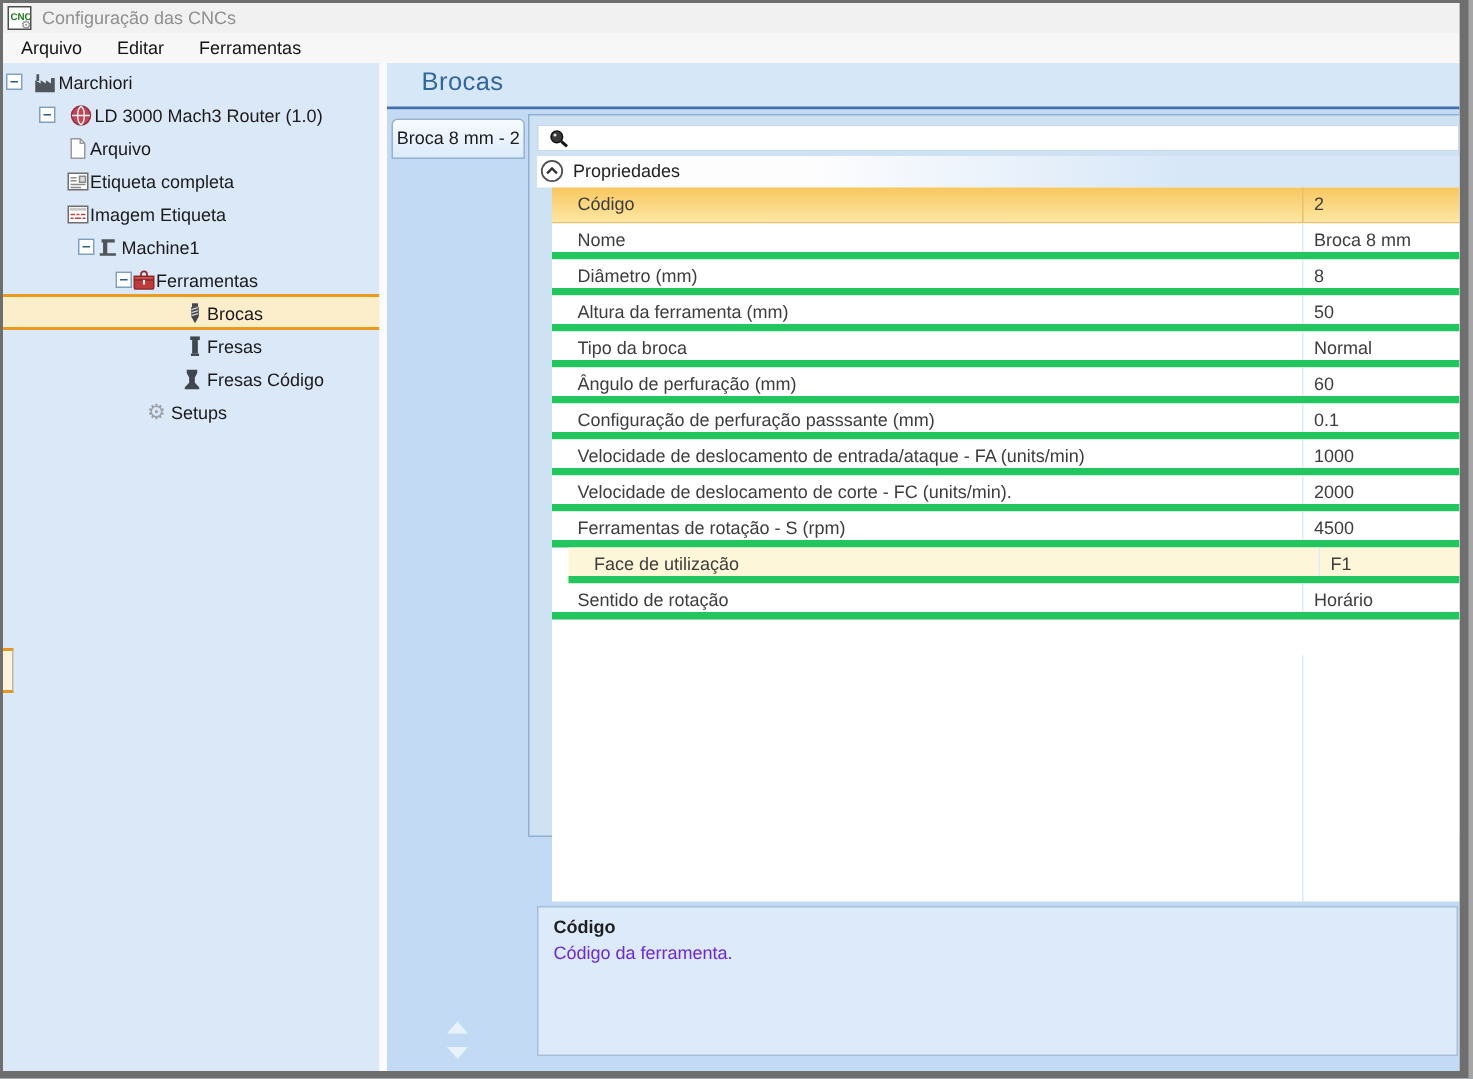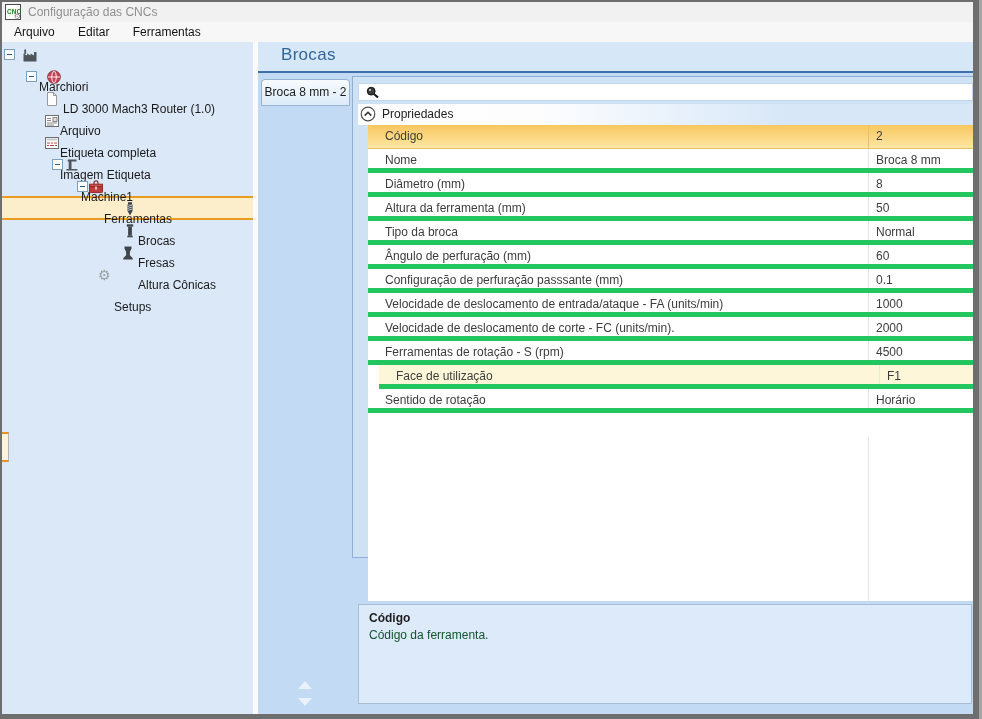--- a/index.html
+++ b/index.html
@@ -22,21 +22,21 @@
 
   
   .tree{position:absolute;left:0;top:40px;width:251px;height:673px;background:#dbe8f7;}
   .selband{position:absolute;left:0;top:154px;width:100%;height:20px;background:#fdeecb;
            border-top:2px solid #ec9b22;border-bottom:2px solid #ec9b22;}
   .trow{position:absolute;left:0;right:0;height:22px;}
   .exp{position:absolute;top:5px;width:11px;height:11px;background:#fff;border:1px solid #7ea0bf;box-sizing:border-box;}
   .exp i{position:absolute;left:2px;top:4px;width:5px;height:1px;background:#2c5d85;}
   .ticon{position:absolute;top:3px;width:16px;height:16px;}
   .ticon svg{display:block;}
-  .tlabel{position:absolute;top:0;line-height:22px;color:#1a1a1a;white-space:nowrap;margin-top:32px;}
+  .tlabel{position:absolute;top:0;line-height:22px;color:#1a1a1a;white-space:nowrap;}
   .gear-glyph{font-size:14px;color:#9aa0a6;font-family:"DejaVu Sans",sans-serif;line-height:16px;}
 
   .splitter{position:absolute;left:251px;top:40px;width:5px;height:673px;background:#fbfbfb;}
   .edge-tab{position:absolute;left:0;top:430px;width:6px;height:26px;background:#fdf3da;
             border-top:2px solid #e8951d;border-bottom:2px solid #e8951d;border-right:1px solid #b5b5b5;z-index:5;}
 
   
   .header{position:absolute;left:256px;top:40px;width:715px;height:29px;background:#d6e7f7;}
   .header-title{position:absolute;left:23px;top:3px;font-size:17px;color:#336699;letter-spacing:.3px;}
   .header-line{position:absolute;left:256px;top:69px;width:715px;height:2px;background:#3f70ab;}
@@ -61,21 +61,21 @@
   .grow{display:flex;height:24px;box-sizing:border-box;border-bottom:5px solid #22c55e;background:#fff;}
   .gl{width:500px;box-sizing:border-box;padding-left:17px;line-height:23px;white-space:nowrap;overflow:hidden;}
   .gv{flex:1;box-sizing:border-box;border-left:1px solid #ddeaf7;padding-left:7px;line-height:23px;white-space:nowrap;}
   .grow.sel{background:linear-gradient(180deg,#f8c75f,#fde7a3);border-bottom:1px solid #e8c06a;}
   .grow.sel .gv{border-left-color:#e8c06a;}
   .grow.hl{background:#fdf6d8;margin-left:11px;}
   .gdiv{position:absolute;left:500px;top:312px;width:1px;height:164px;background:#ddeaf7;}
   .desc{position:absolute;left:5px;top:527px;width:614px;height:100px;box-sizing:border-box;
         background:#dceaf9;border:1px solid #a7bed6;}
   .desc-title{position:absolute;left:10px;top:6px;font-weight:bold;color:#1e1e1e;}
-  .desc-text{position:absolute;left:10px;top:23px;color:#14532d;}
+  .desc-text{position:absolute;left:10px;top:23px;color:#6d28d9;}
 </style>
 </head>
 <body>
 
 <div class="frame">
   <div class="right-sliver"></div>
   <div class="win">
 
     <div class="titlebar">
       <span class="appicon">
@@ -200,21 +200,21 @@
         </span>
         <span class="tlabel" style="left:136px">Fresas</span>
       </div>
 
       <div class="trow" style="top:200px">
         <span class="ticon" style="left:118px">
           <svg width="16" height="16" viewBox="0 0 16 16">
               <path d="M4.5 1.5h7v2.2l-1.6 3v3.5l2.9 3v1.3H3.2v-1.3l2.9-3V6.7l-1.6-3z" fill="#3f464c"></path>
             </svg>
         </span>
-        <span class="tlabel" style="left:136px">Altura Cônicas</span>
+        <span class="tlabel" style="left:136px">Fresas Código</span>
       </div>
 
       <div class="trow" style="top:222px">
         <span class="ticon" style="left:96px"><span class="gear-glyph">⚙</span></span>
         <span class="tlabel" style="left:112px">Setups</span>
       </div>
     </div>
 
     <div class="splitter"></div>
     <div class="edge-tab"></div>

